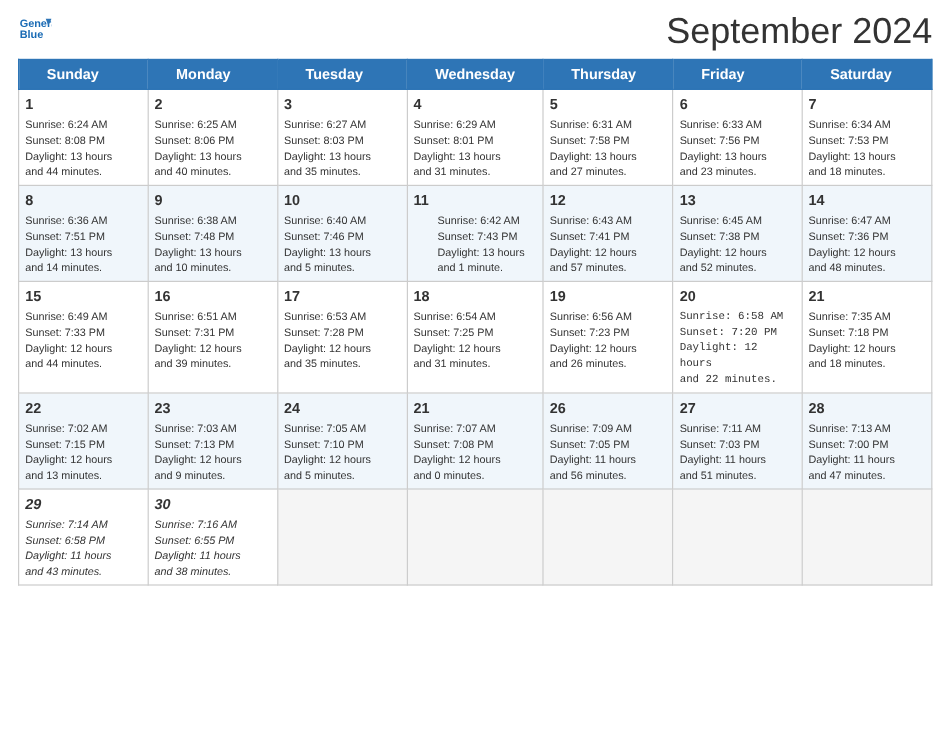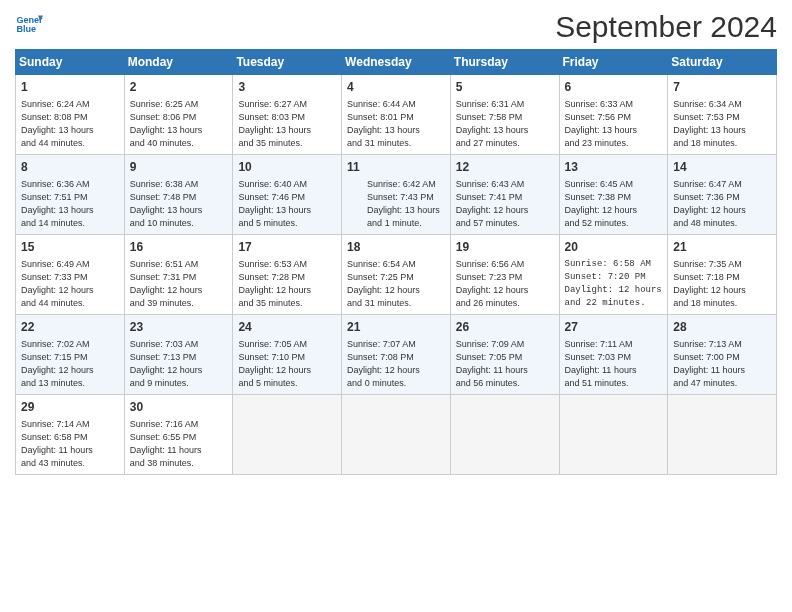--- a/index.html
+++ b/index.html
@@ -47,38 +47,39 @@
       width: 100%;
       border-collapse: collapse;
       border: 1px solid #ccc;
     }
     .calendar th {
       background-color: #2e75b6;
       color: #fff;
       font-size: 12px;
       font-weight: bold;
       text-align: left;
-      padding: 5px 3px;
+      padding: 5px 23px;
       border: 1px solid #2e75b6;
     }
     .calendar td {
       width: 14.28%;
       vertical-align: top;
       padding: 4px 5px;
       border: 1px solid #ccc;
       font-size: 9.5px;
       color: #333;
       line-height: 1.4;
       height: 80px;
     }
     .calendar td.empty {
       background: #f5f5f5;
     }
     .calendar tr.last-row td {
       height: 65px;
+      font-style: italic;
     }
     .day-num {
       font-size: 12px;
       font-weight: bold;
       display: block;
       margin-bottom: 2px;
     }
     .cell-text {
       font-size: 9px;
       line-height: 1.45;
@@ -138,21 +139,21 @@
           </td>
           <td>
             <span class="day-num">3</span>
             <div class="cell-text" style="white-space: pre-line;">Sunrise: 6:27 AM
 Sunset: 8:03 PM
 Daylight: 13 hours
 and 35 minutes.</div>
           </td>
           <td>
             <span class="day-num">4</span>
-            <div class="cell-text" style="white-space: pre-line;">Sunrise: 6:44 AM
+            <div class="cell-text" style="white-space: pre-line;">Sunrise: 6:29 AM
 Sunset: 8:01 PM
 Daylight: 13 hours
 and 31 minutes.</div>
           </td>
           <td>
             <span class="day-num">5</span>
             <div class="cell-text" style="white-space: pre-line;">Sunrise: 6:31 AM
 Sunset: 7:58 PM
 Daylight: 13 hours
 and 27 minutes.</div>

